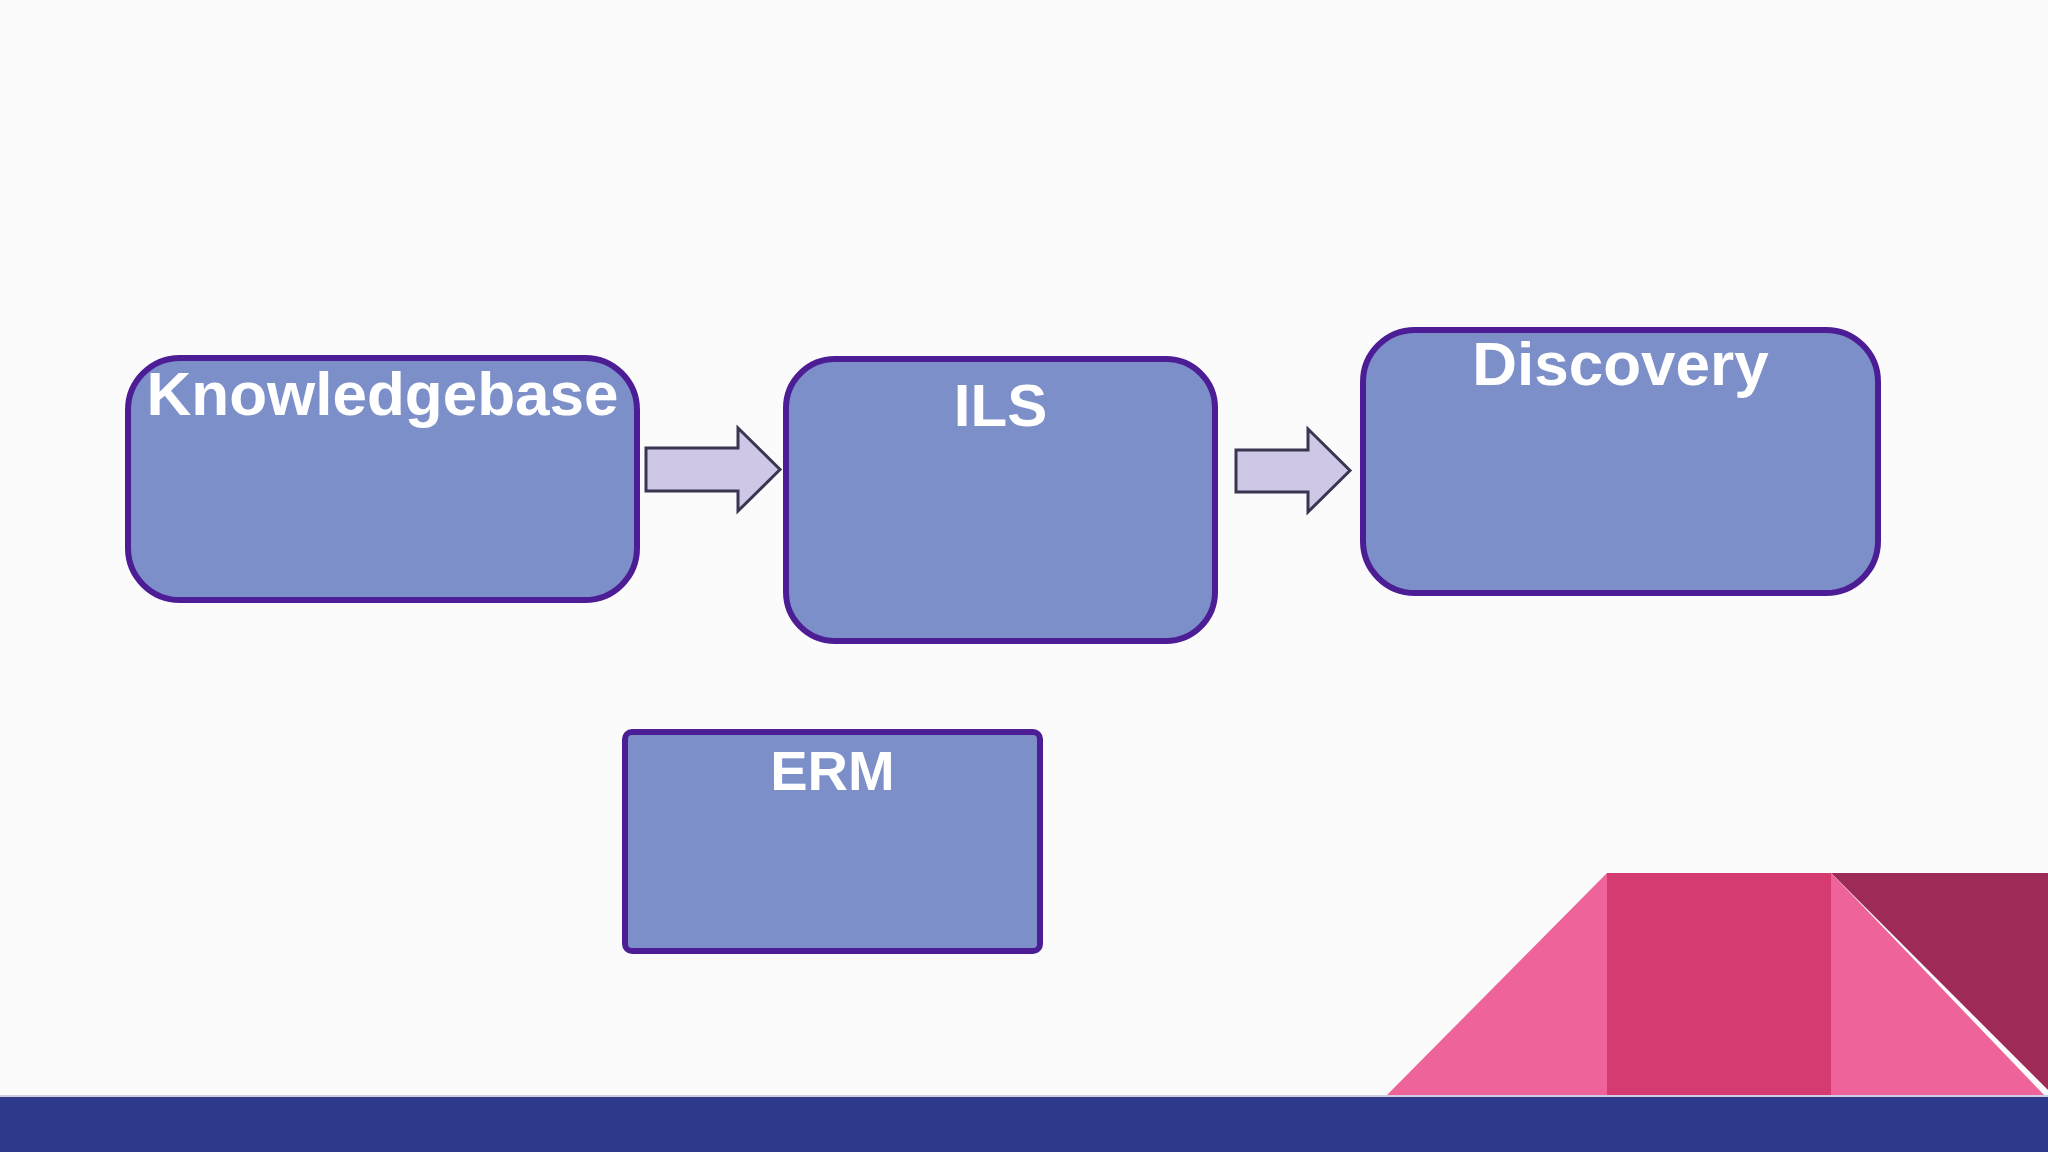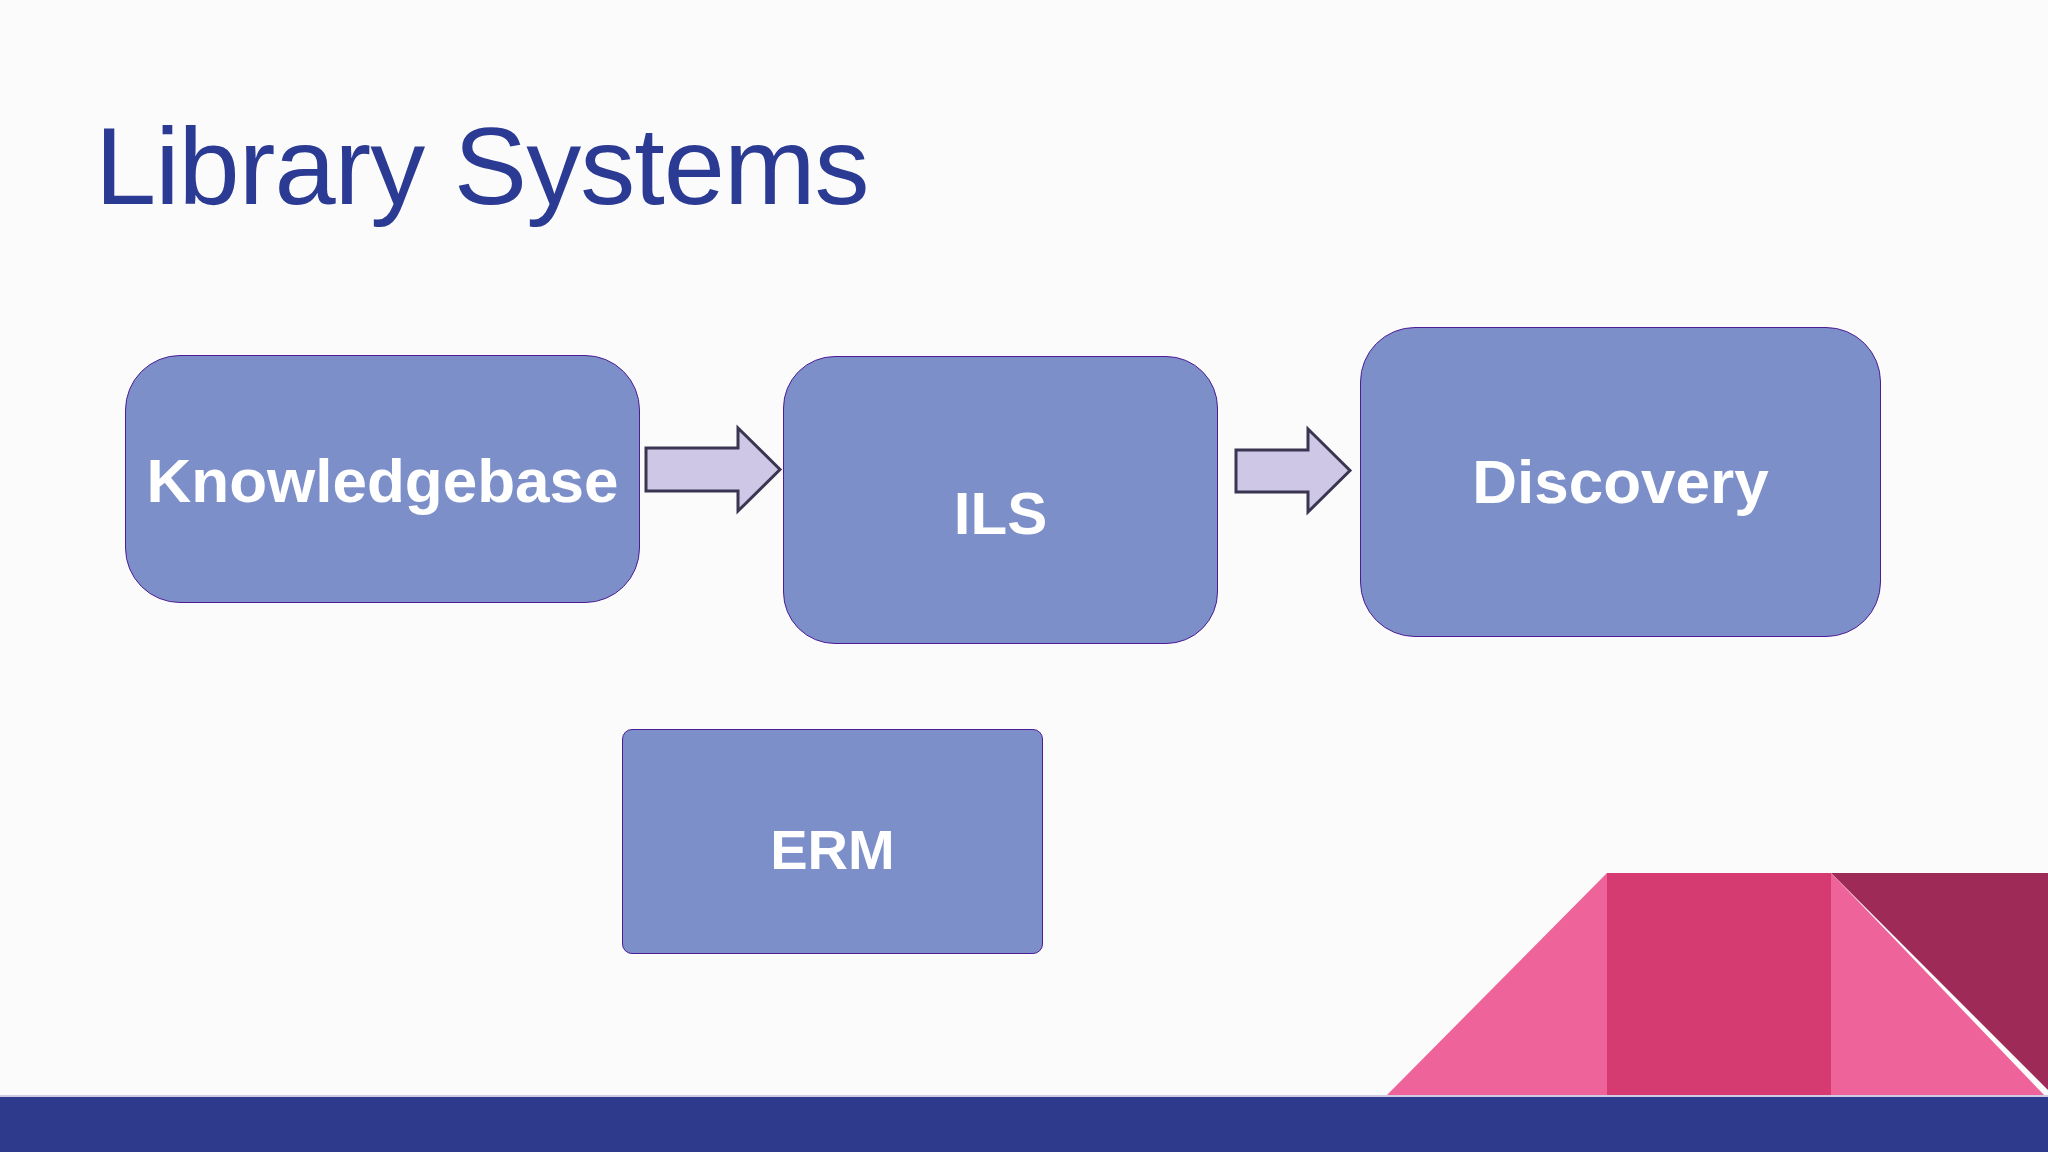--- a/index.html
+++ b/index.html
@@ -22,37 +22,36 @@
     font-size: 110px;
     font-weight: 400;
     letter-spacing: -1px;
     line-height: 1;
     color: #2B3A92;
     white-space: nowrap;
   }
   .node {
     position: absolute;
     background: #7C8FC9;
-    border: 1px solid #4c1d95;
+    border: 6px solid #4c1d95;
     display: flex;
-    align-items: center;
     justify-content: center;
     box-sizing: border-box;
   }
   .node-label {
     color: #FFFFFF;
     font-weight: 700;
     line-height: 1;
     white-space: nowrap;
   }
   .node-knowledgebase { left: 125px; top: 355px; width: 515px; height: 248px; border-radius: 55px; }
   .node-knowledgebase .node-label { font-size: 62px; transform: translateY(2px); }
   .node-ils { left: 783px; top: 356px; width: 435px; height: 288px; border-radius: 52px; }
   .node-ils .node-label { font-size: 60px; transform: translateY(14px); }
-  .node-discovery { left: 1360px; top: 327px; width: 521px; height: 310px; border-radius: 55px; }
+  .node-discovery { left: 1360px; top: 327px; width: 521px; height: 269px; border-radius: 55px; }
   .node-discovery .node-label { font-size: 62px; }
   .node-erm { left: 622px; top: 729px; width: 421px; height: 225px; border-radius: 10px; }
   .node-erm .node-label { font-size: 56px; transform: translateY(8px); }
   .arrow-svg { position: absolute; overflow: visible; }
   .arrow-1 { left: 644px; top: 426px; }
   .arrow-2 { left: 1234px; top: 427px; }
   .corner-decoration { position: absolute; left: 1380px; top: 873px; }
   .footer-bar {
     position: absolute;
     left: 0;
@@ -62,21 +61,20 @@
     box-sizing: border-box;
     background: #2E3A8B;
     border-top: 2px solid #CFCBE2;
   }
 </style>
 </head>
 <body>
 
 <div class="stage">
 
-  <div class="slide-title">Library Systems</div>
 
   <div class="node node-knowledgebase">
     <span class="node-label">Knowledgebase</span>
   </div>
 
   <svg class="arrow-svg arrow-1" width="140" height="88" viewBox="0 0 140 88">
     <polygon points="2,22 94,22 94,2 136,43.5 94,85 94,65 2,65" fill="#CEC8E6" stroke="#3A3550" stroke-width="3" stroke-linejoin="miter"></polygon>
   </svg>
 
   <div class="node node-ils">

